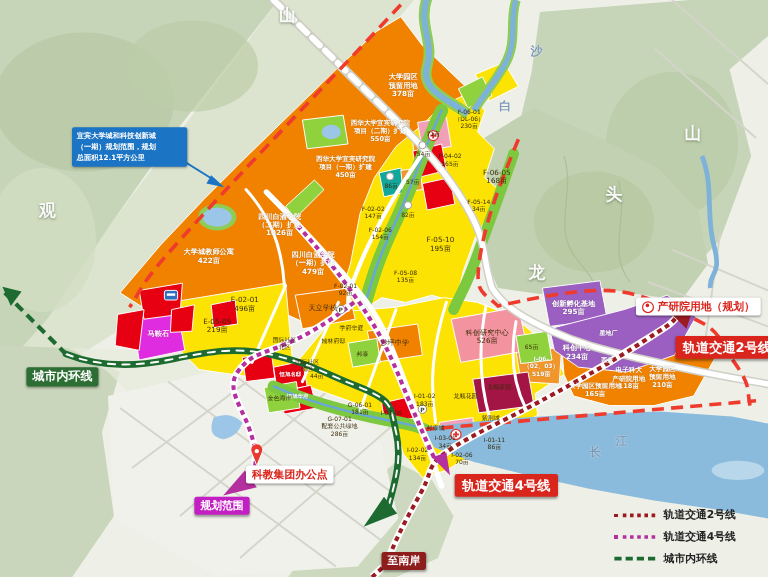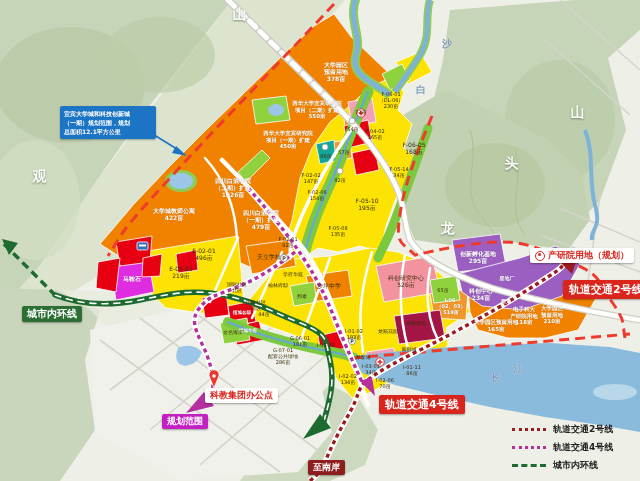--- a/index.html
+++ b/index.html
@@ -319,21 +319,21 @@
 
 <div class="tag green" style="left:22px;top:306px;">城市内环线</div>
 <div class="tag whitered" style="left:530px;top:248px;">
       <span class="hsr-ico"></span>
       <span>产研院用地（规划）</span>
     </div>
 <div class="tag redbox" style="left:563px;top:280px;">轨道交通2号线</div>
 <div class="tag redbox" style="left:379px;top:395px;">轨道交通4号线</div>
 <div class="tag whitered" style="left:205px;top:388px;">科教集团办公点</div>
 <div class="tag magenta" style="left:162px;top:414px;">规划范围</div>
-<div class="tag darkred" style="left:308px;top:460px;text-align:right;">至南岸</div>
+<div class="tag darkred" style="left:318px;top:460px;text-align:right;">至南岸</div>
 
 <div id="legend">
   <div class="lrow">
     <div class="lsamp ls2"></div>
     <div class="ltxt">轨道交通2号线</div>
   </div>
   <div class="lrow">
     <div class="lsamp ls4"></div>
     <div class="ltxt">轨道交通4号线</div>
   </div>

